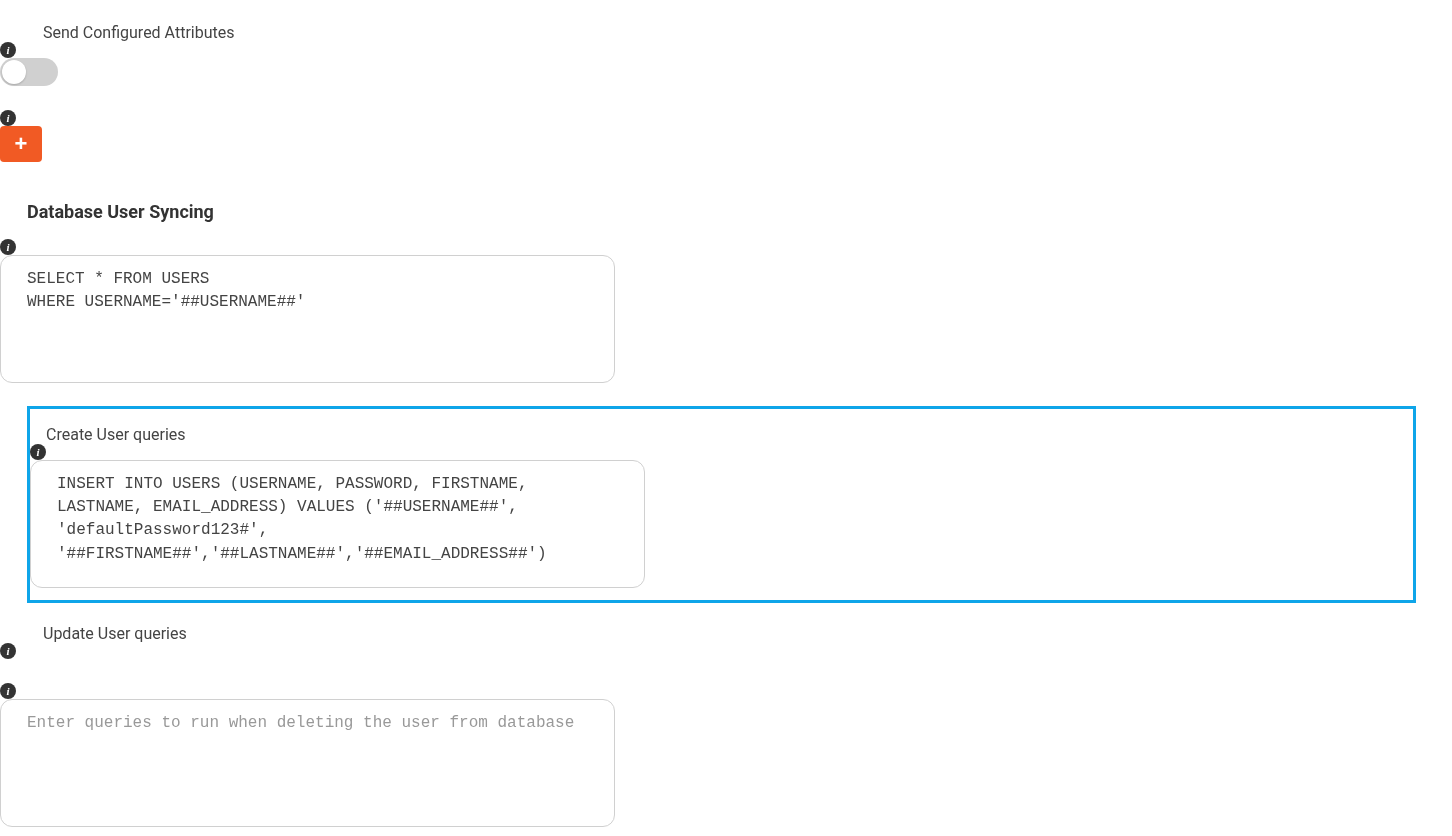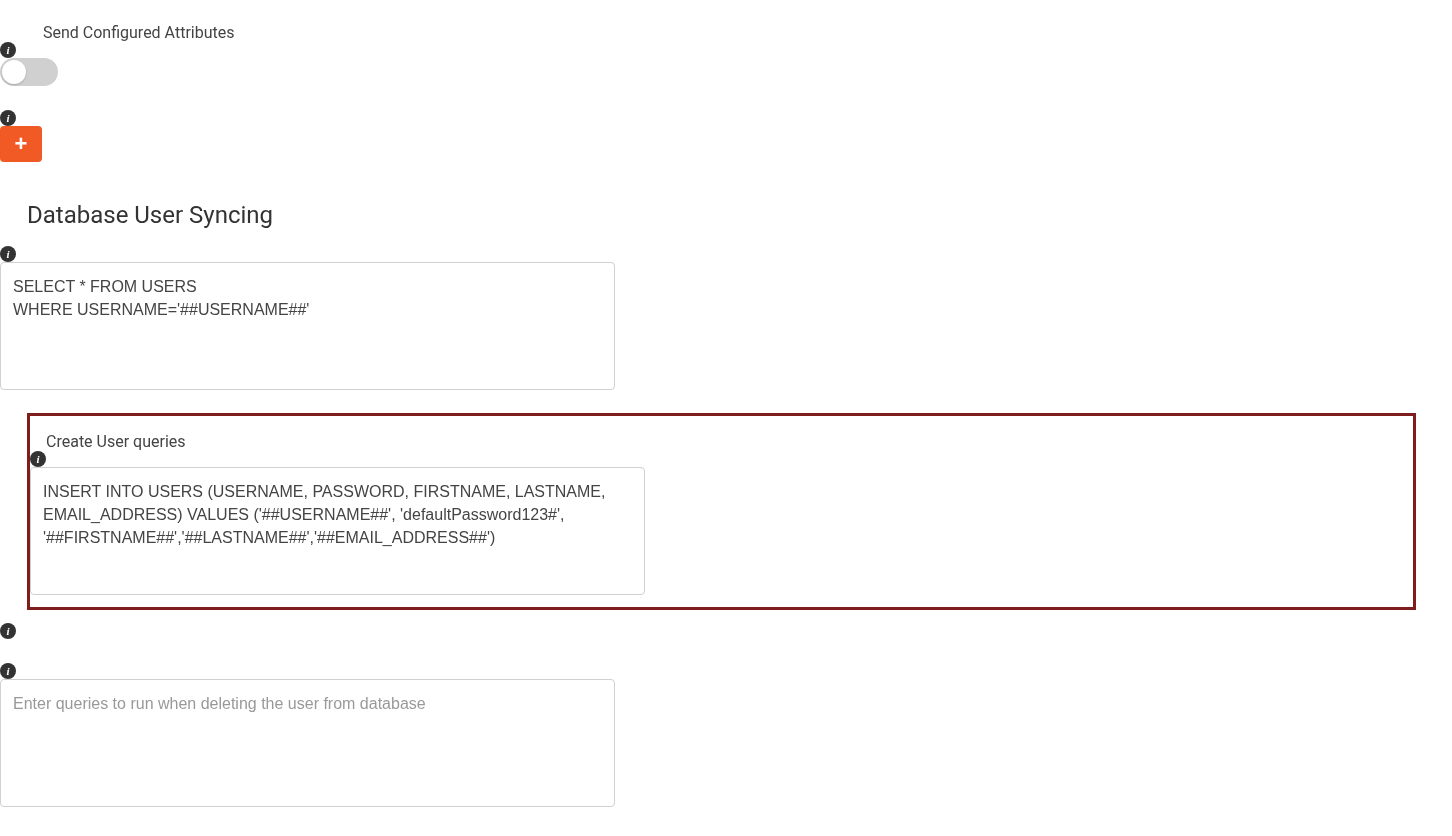--- a/index.html
+++ b/index.html
@@ -76,42 +76,42 @@
     border-radius: 4px;
     color: #fff;
     font-size: 22px;
     font-weight: bold;
     display: flex;
     align-items: center;
     justify-content: center;
     cursor: pointer;
   }
   .section-title {
-    font-size: 24px;
-    font-weight: 400;
+    font-size: 18px;
+    font-weight: 700;
     color: #333;
     padding: 20px 0 12px 27px;
   }
   textarea.query-box {
     width: 100%;
     height: 128px;
     border: 1px solid #d0d0d0;
-    border-radius: 4px;
-    padding: 12px 12px;
-    font-family: Liberation Sans, sans-serif;
+    border-radius: 12px;
+    padding: 12px 26px;
+    font-family: Liberation Mono, monospace;
     font-size: 16px;
     color: #444;
     resize: none;
     line-height: 1.45;
   }
   textarea.query-box::placeholder {
     color: #999;
   }
   .highlight-row {
-    border: 3px solid #7f1d1d;
+    border: 3px solid #0ea5e9;
     margin: 8px 36px 8px 27px;
     padding-top: 8px;
     padding-bottom: 8px;
   }
   .highlight-row .label-col {
     padding-left: 16px;
     width: 358px;
   }
   .highlight-row .control-col {
     width: 615px;
@@ -184,20 +184,21 @@
     <div class="label-col">Create User queries</div>
     <div class="info-col">
       <span class="info-icon">i</span>
     </div>
     <div class="control-col">
       <textarea class="query-box" style="">INSERT INTO USERS (USERNAME, PASSWORD, FIRSTNAME, LASTNAME, EMAIL_ADDRESS) VALUES ('##USERNAME##', 'defaultPassword123#', '##FIRSTNAME##','##LASTNAME##','##EMAIL_ADDRESS##')</textarea>
     </div>
   </div>
 
   <div class="form-row row-gap">
+    <div class="label-col">Update User queries</div>
     <div class="info-col">
       <span class="info-icon">i</span>
     </div>
   </div>
 
   <div class="form-row">
     <div class="info-col">
       <span class="info-icon">i</span>
     </div>
     <div class="control-col">

